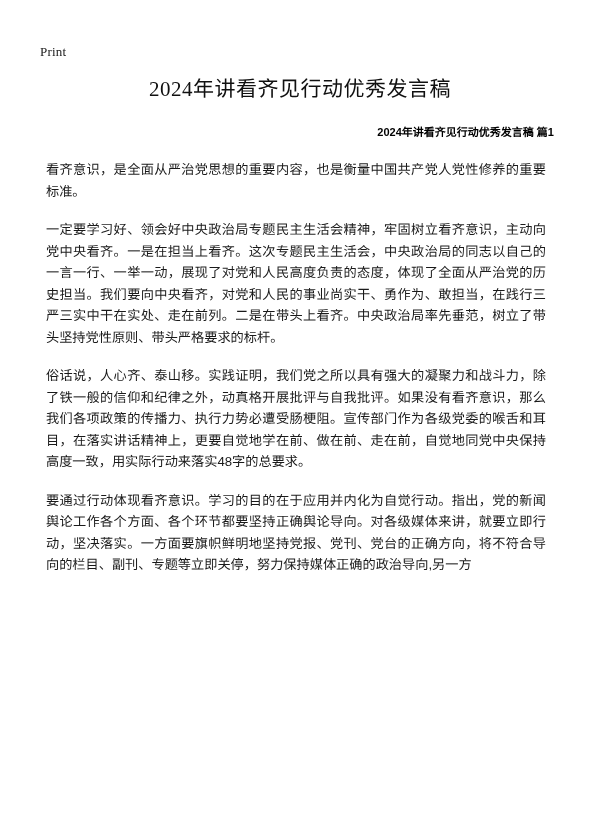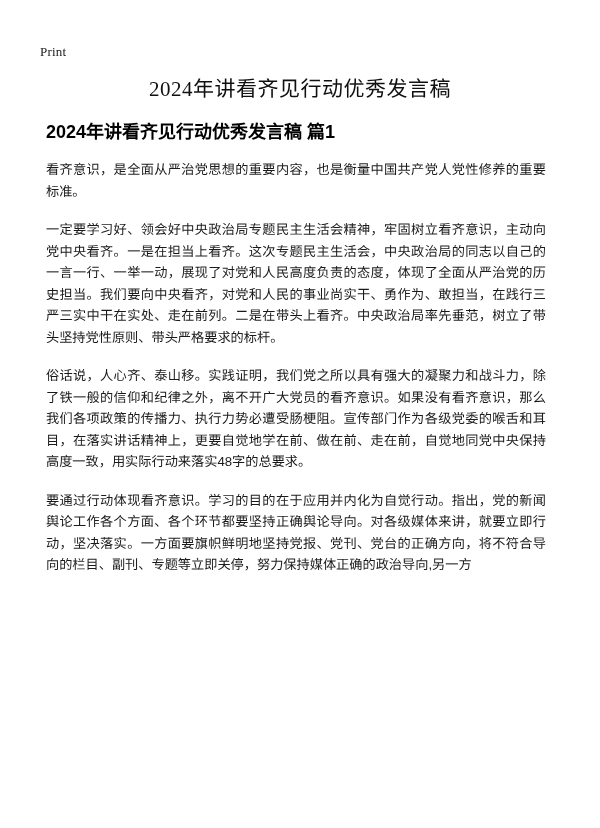--- a/index.html
+++ b/index.html
@@ -64,26 +64,26 @@
     font-family: "Liberation Serif", "DejaVu Serif", serif;
     font-size: 13.5px;
     line-height: 20px;
     margin: 0 0 18px 0;
     color: #1a1a1a;
     text-align: left;
   }
 
   .section-heading {
     font-family: "Liberation Sans", "DejaVu Sans", sans-serif;
-    font-size: 18px;
+    font-size: 11px;
     line-height: 20px;
     font-weight: bold;
     margin: 16px 0 17px 0;
     color: #000000;
-    text-align: left;
+    text-align: right;
   }
 
   .body-para {
     font-family: "Liberation Sans", "DejaVu Sans", sans-serif;
     font-size: 13.2px;
     line-height: 21.5px;
     margin: 0 8px 17px 0;
     color: #1a1a1a;
     text-align: justify;
     text-justify: inter-ideograph;
@@ -104,17 +104,17 @@
 
   <div class="content">
 
     <h1 class="doc-title">2024年讲看齐见行动优秀发言稿</h1>
 
 
     <h2 class="section-heading">2024年讲看齐见行动优秀发言稿 篇1</h2>
 
     <p class="body-para">看齐意识，是全面从严治党思想的重要内容，也是衡量中国共产党人党性修养的重要标准。</p>
     <p class="body-para">一定要学习好、领会好中央政治局专题民主生活会精神，牢固树立看齐意识，主动向党中央看齐。一是在担当上看齐。这次专题民主生活会，中央政治局的同志以自己的一言一行、一举一动，展现了对党和人民高度负责的态度，体现了全面从严治党的历史担当。我们要向中央看齐，对党和人民的事业尚实干、勇作为、敢担当，在践行三严三实中干在实处、走在前列。二是在带头上看齐。中央政治局率先垂范，树立了带头坚持党性原则、带头严格要求的标杆。</p>
-    <p class="body-para">俗话说，人心齐、泰山移。实践证明，我们党之所以具有强大的凝聚力和战斗力，除了铁一般的信仰和纪律之外，离不开广大党员的看齐意识。如果没有看齐意识，那么我们各项政策的传播力、执行力势必遭受肠梗阻。宣传部门作为各级党委的喉舌和耳目，在落实讲话精神上，更要自觉地学在前、做在前、走在前，自觉地同党中央保持高度一致，用实际行动来落实48字的总要求。</p>
+    <p class="body-para">俗话说，人心齐、泰山移。实践证明，我们党之所以具有强大的凝聚力和战斗力，除了铁一般的信仰和纪律之外，动真格开展批评与自我批评。如果没有看齐意识，那么我们各项政策的传播力、执行力势必遭受肠梗阻。宣传部门作为各级党委的喉舌和耳目，在落实讲话精神上，更要自觉地学在前、做在前、走在前，自觉地同党中央保持高度一致，用实际行动来落实48字的总要求。</p>
     <p class="body-para">要通过行动体现看齐意识。学习的目的在于应用并内化为自觉行动。指出，党的新闻舆论工作各个方面、各个环节都要坚持正确舆论导向。对各级媒体来讲，就要立即行动，坚决落实。一方面要旗帜鲜明地坚持党报、党刊、党台的正确方向，将不符合导向的栏目、副刊、专题等立即关停，努力保持媒体正确的政治导向,另一方</p>
 
   </div>
 </div>
 
 </body></html>

